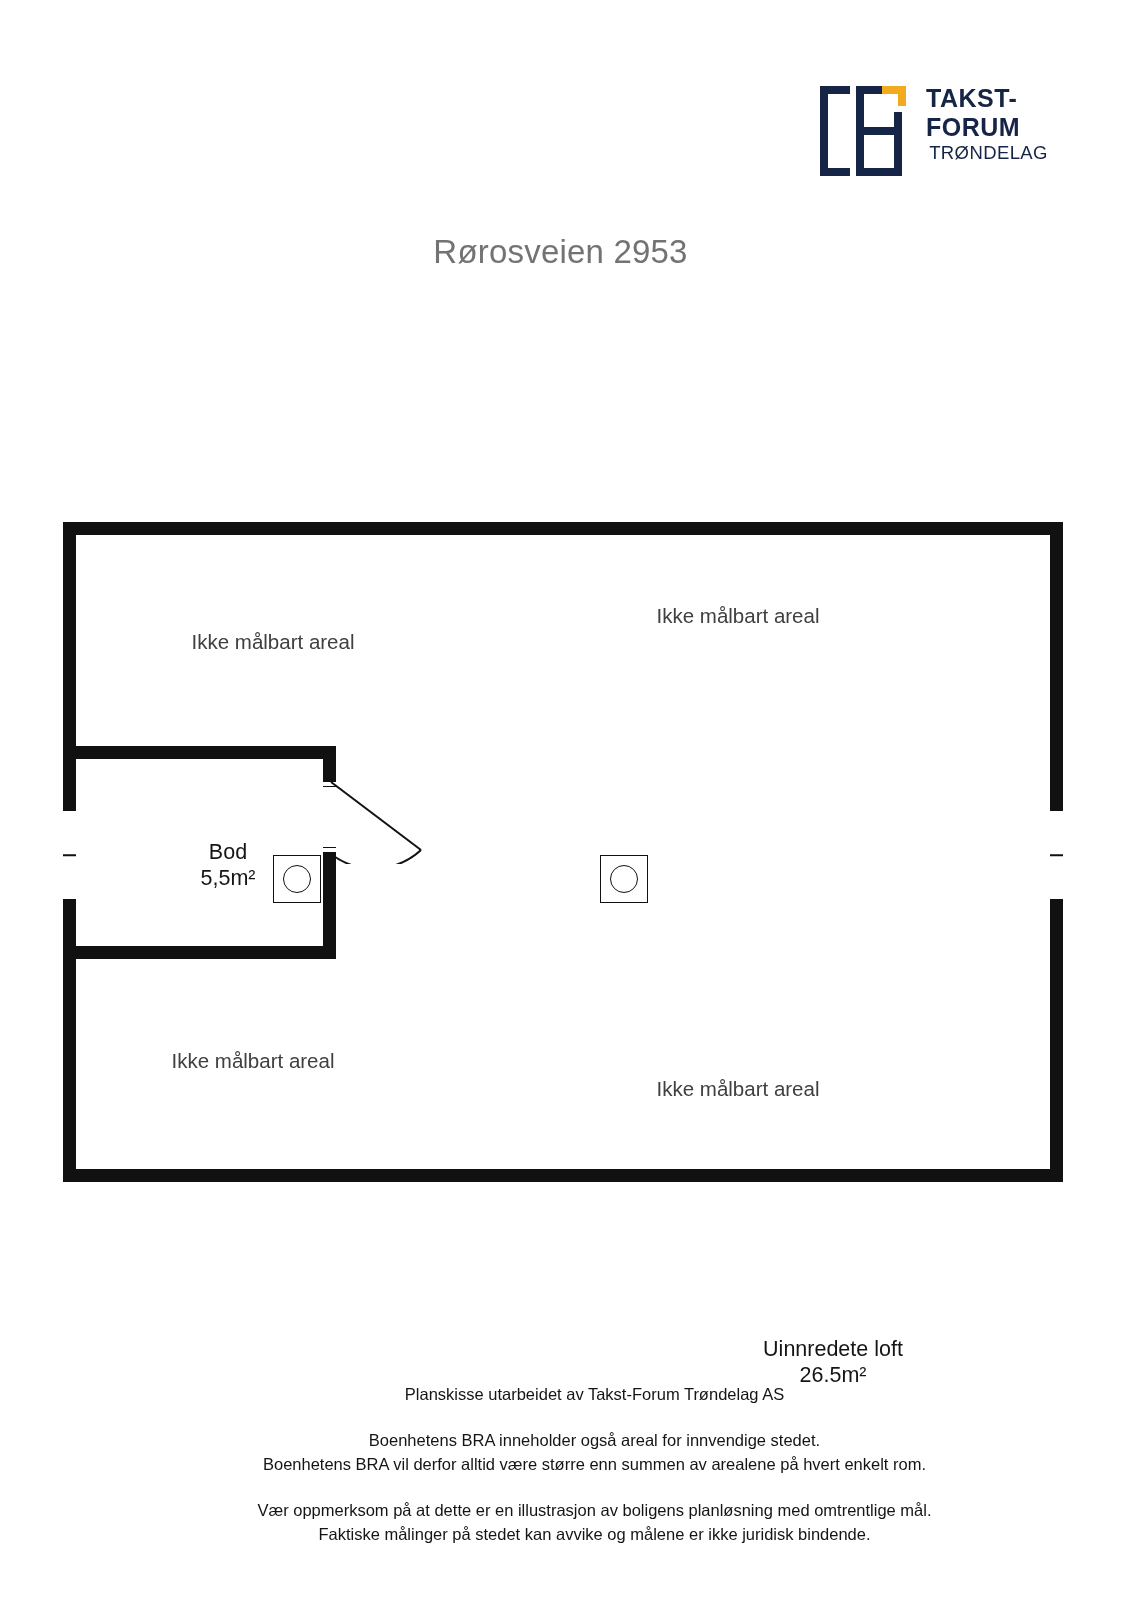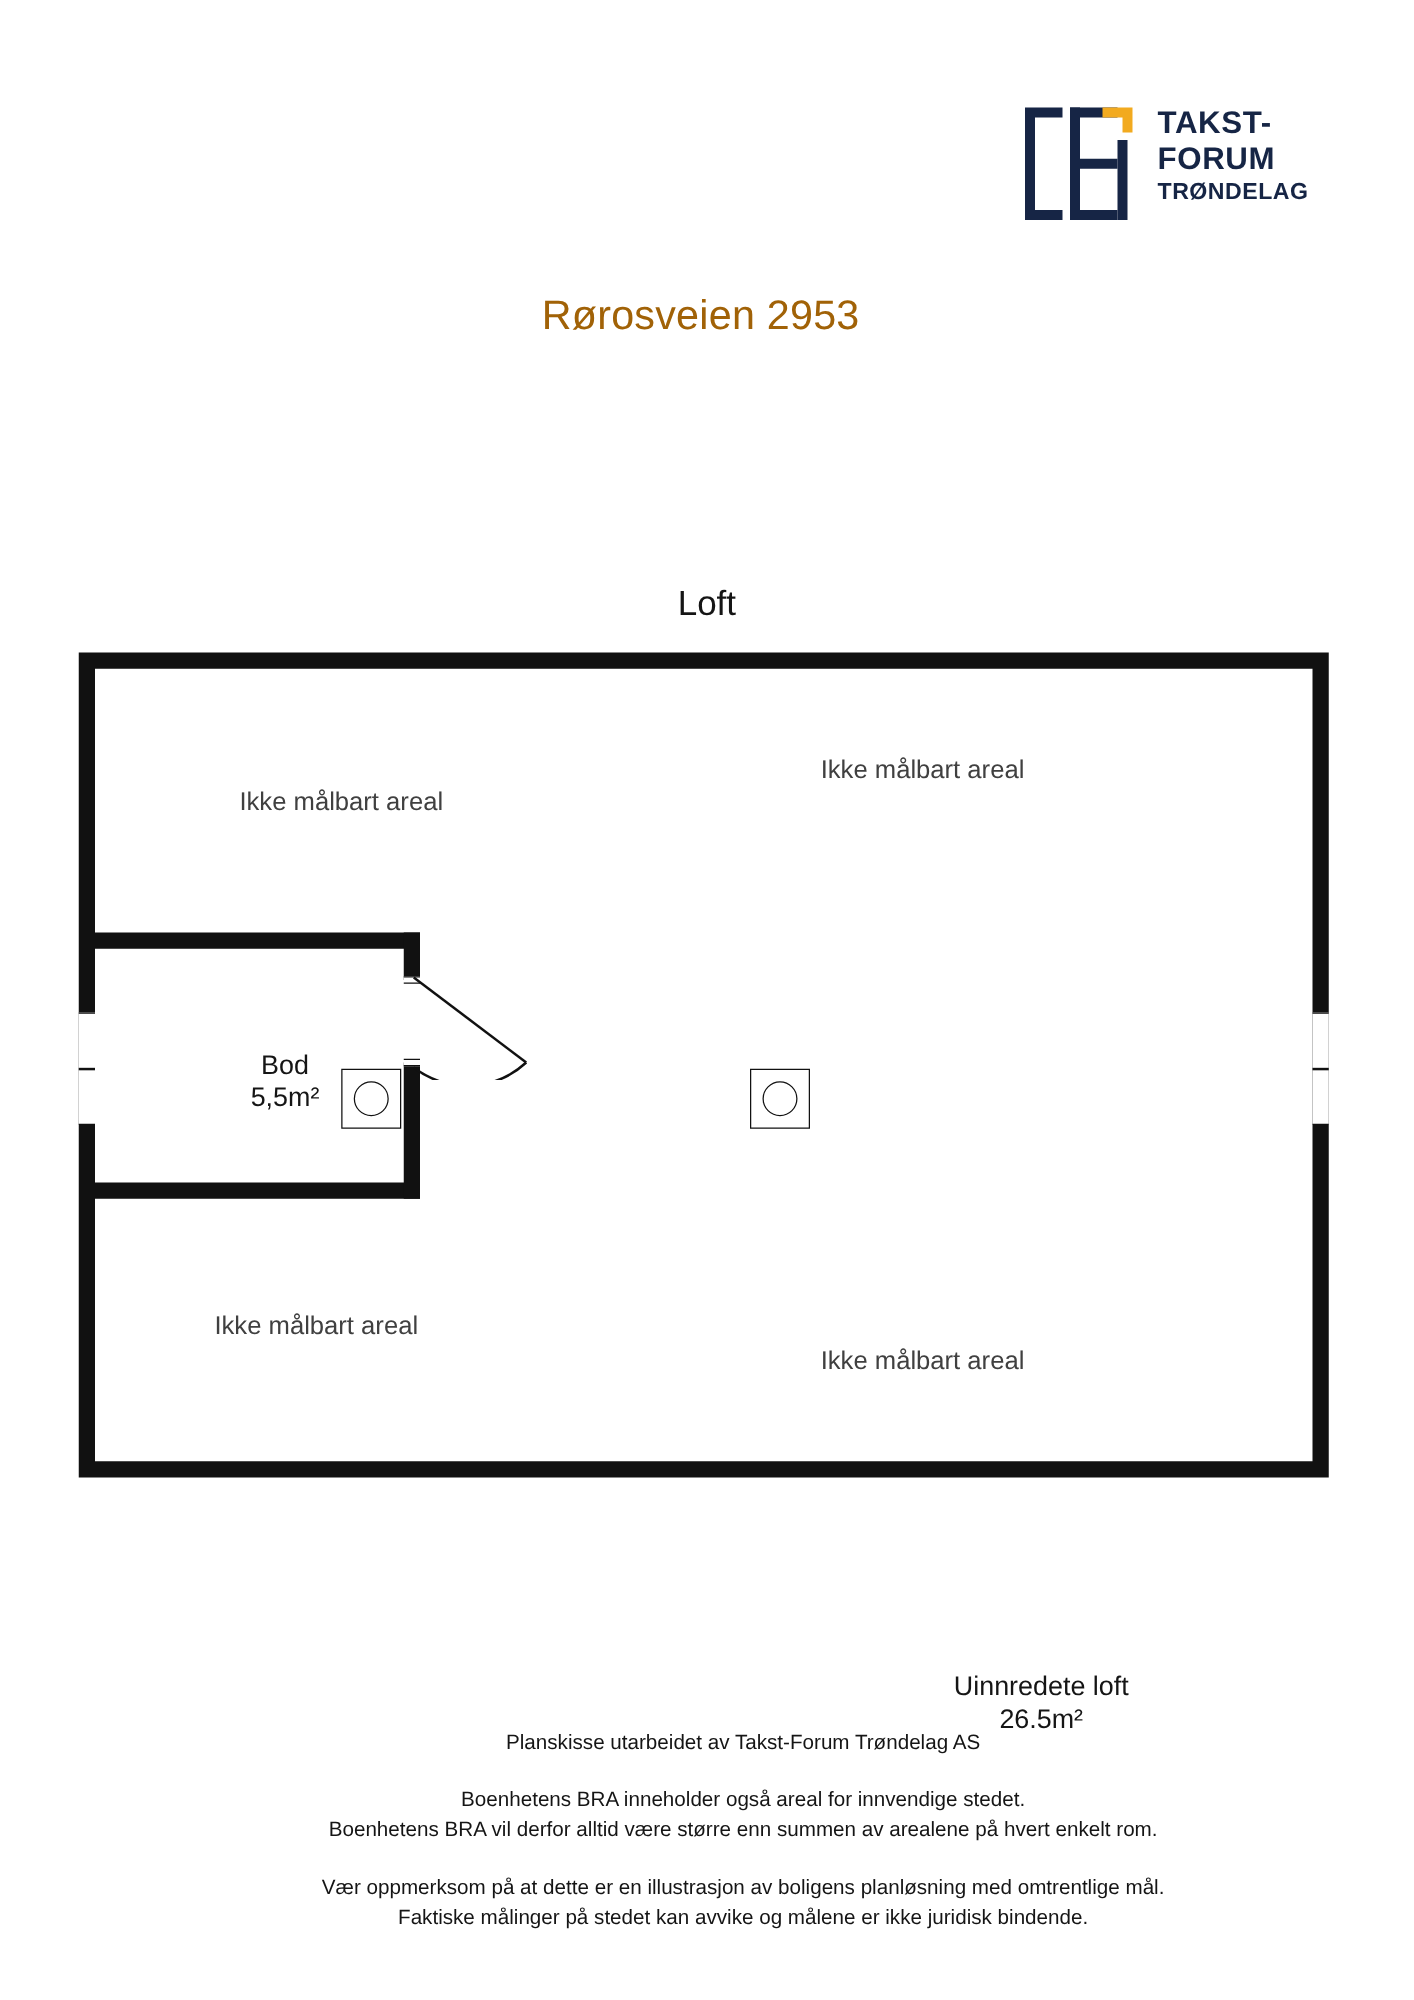--- a/index.html
+++ b/index.html
@@ -45,37 +45,38 @@
   }
   .logo-line1, .logo-line2 {
     font-weight: bold;
     font-size: 25px;
     letter-spacing: 0.5px;
     color: #162545;
     line-height: 29px;
     white-space: nowrap;
   }
   .logo-line3 {
-    font-weight: bold;
+    font-weight: normal;
     font-size: 18.5px;
     letter-spacing: 0.4px;
     color: #162545;
     line-height: 22px;
     white-space: nowrap;
+    text-align: center;
   }
 
   
   .doc-title {
     position: absolute;
     left: 0;
     top: 233px;
     width: 1105px;
     text-align: center;
     font-size: 33px;
-    color: #a16207;
+    color: #737373;
     letter-spacing: 0.2px;
   }
   .floor-title {
     position: absolute;
     left: 0;
     top: 467px;
     width: 1115px;
     text-align: center;
     font-size: 28px;
     color: #151515;
@@ -272,21 +273,20 @@
       </svg>
     </div>
     <div class="logo-text">
       <div class="logo-line1">TAKST-</div>
       <div class="logo-line2">FORUM</div>
       <div class="logo-line3">TRØNDELAG</div>
     </div>
   </div>
 
   <div class="doc-title">Rørosveien 2953</div>
-  <div class="floor-title">Loft</div>
 
   <div class="plan">
 
     <div class="outer-wall"></div>
 
     <div class="window window-left"></div>
     <div class="window window-right"></div>
 
     <div class="bod-wall-top"></div>
     <div class="bod-wall-bottom"></div>

